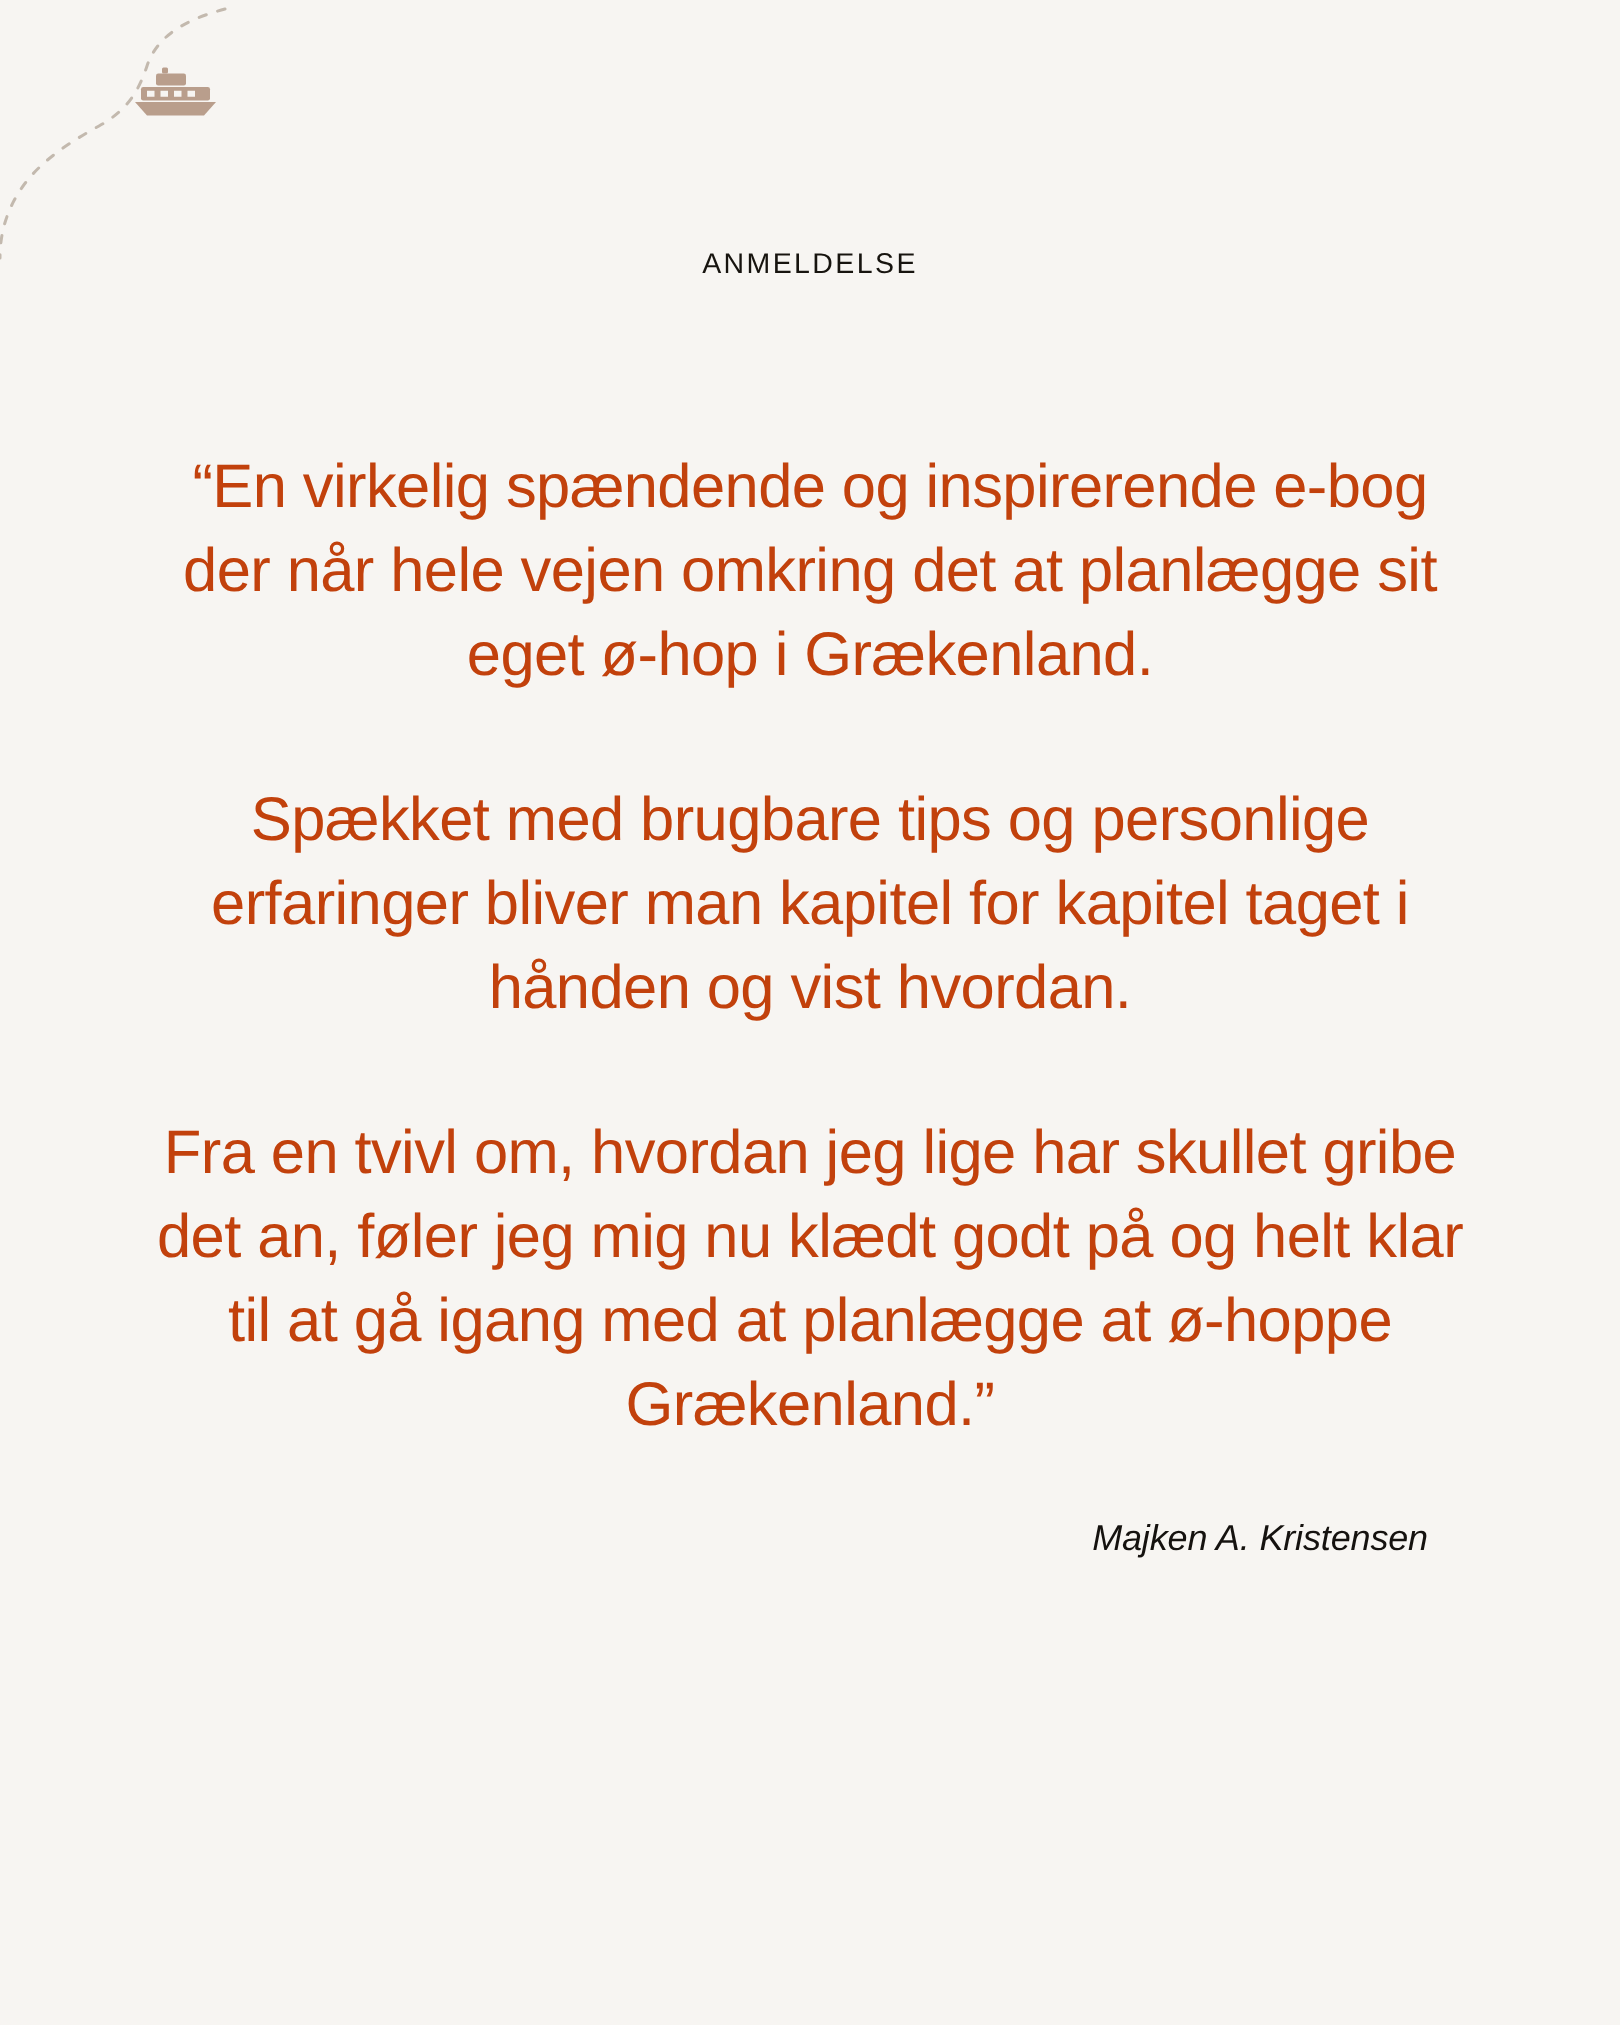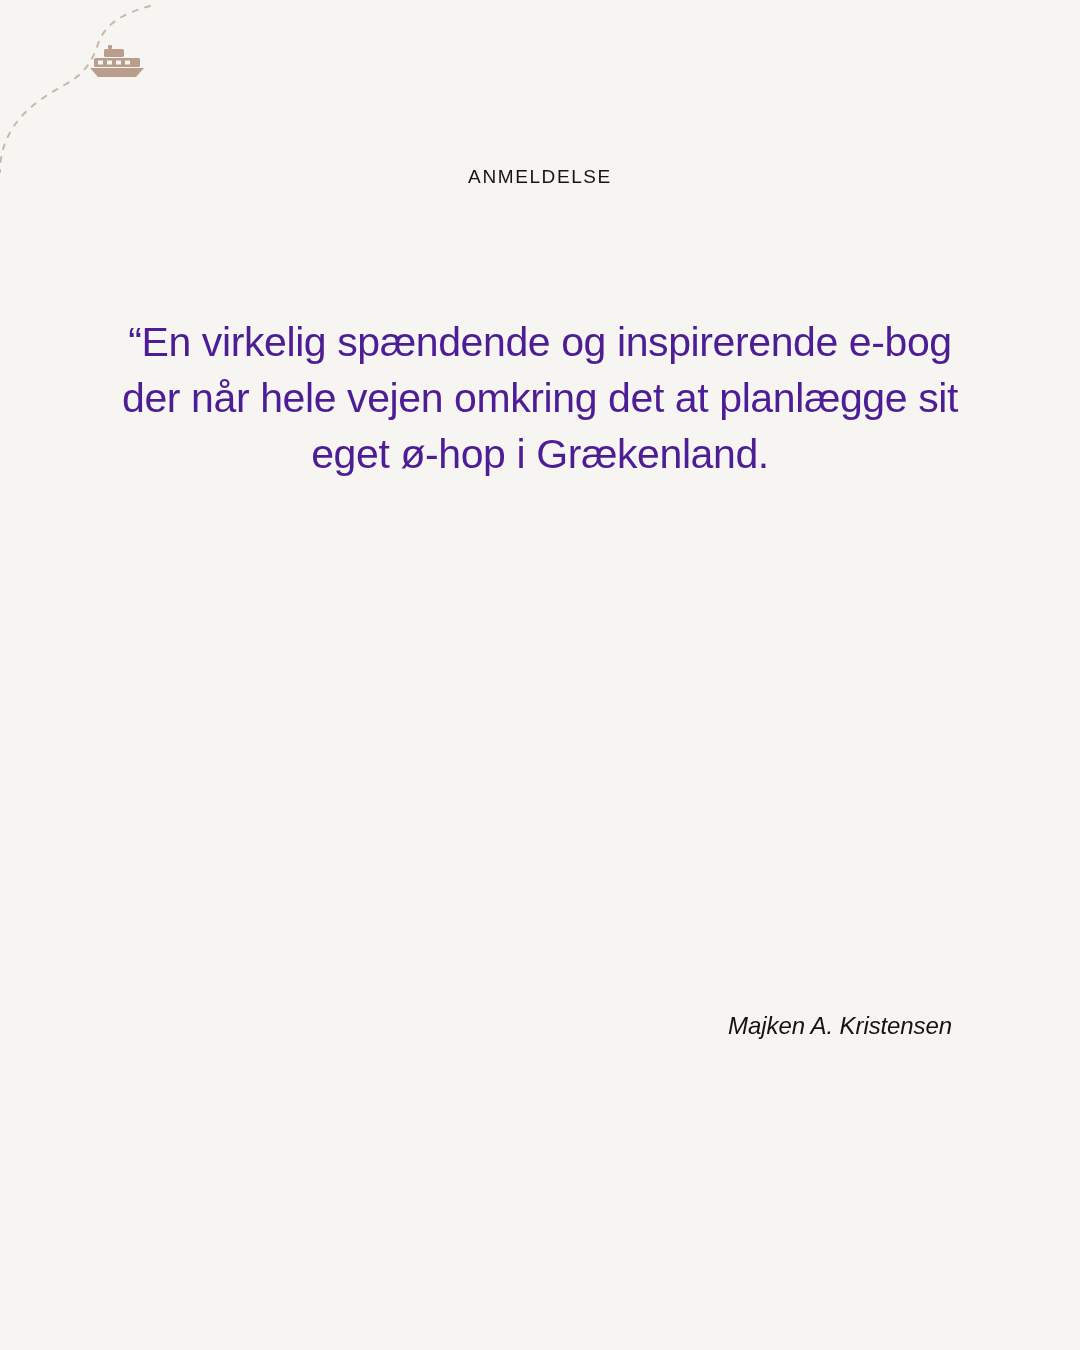--- a/index.html
+++ b/index.html
@@ -57,22 +57,22 @@
     top: 296px;
     left: 96px;
     width: 888px;
     text-align: center;
   }
   .quote-para {
     font-size: 41px;
     line-height: 56px;
     font-weight: 400;
     letter-spacing: -0.4px;
-    color: #4c1d95;
-    margin: 18px;
+    color: #c2410c;
+    margin: 0;
   }
   .quote-para + .quote-para {
     margin-top: 54px;
   }
 
   
   .attribution {
     position: absolute;
     top: 1012px;
     left: 96px;
@@ -101,17 +101,19 @@
     <rect x="21" y="16.5" width="5" height="4" fill="#f7f5f2"></rect>
     <rect x="30" y="16.5" width="5" height="4" fill="#f7f5f2"></rect>
     <rect x="39" y="16.5" width="5" height="4" fill="#f7f5f2"></rect>
     <path d="M 4 24 L 58 24 L 50 33 L 12 33 Z" fill="#b99e8c"></path>
   </svg>
 
   <div class="eyebrow">ANMELDELSE</div>
 
   <div class="quote-block">
     <p class="quote-para">“En virkelig spændende og inspirerende e-bog der når hele vejen omkring det at planlægge sit eget ø-hop i Grækenland.</p>
+    <p class="quote-para">Spækket med brugbare tips og personlige erfaringer bliver man kapitel for kapitel taget i hånden og vist hvordan.</p>
+    <p class="quote-para">Fra en tvivl om, hvordan jeg lige har skullet gribe det an, føler jeg mig nu klædt godt på og helt klar til at gå igang med at planlægge at ø-hoppe Grækenland.”</p>
   </div>
 
   <div class="attribution">Majken A. Kristensen</div>
 
 </div>
 
 </body></html>

